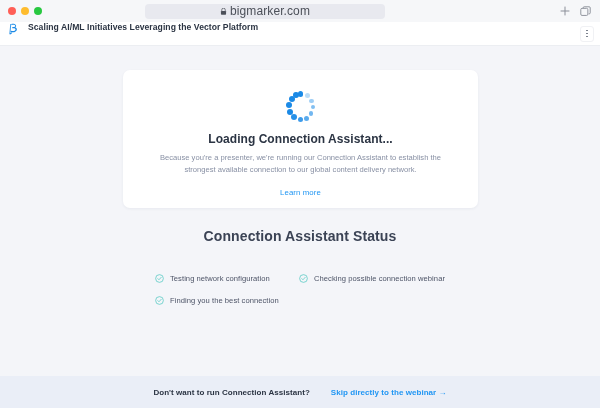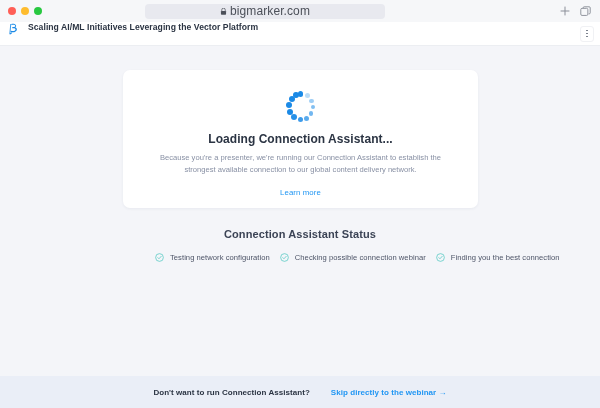--- a/index.html
+++ b/index.html
@@ -180,30 +180,30 @@
 
   
   .status-section {
     position: absolute;
     top: 182px;
     left: 0;
     right: 0;
   }
   .status-heading {
     text-align: center;
-    font-size: 11px;
+    font-size: 14px;
     font-weight: bold;
     color: #3b4355;
     letter-spacing: .1px;
   }
   .status-grid {
-    margin: 13px auto 0;
+    margin: 30px auto 0;
     width: 290px;
     display: grid;
-    grid-template-columns: 1fr 1fr 1fr 1fr;
+    grid-template-columns: 1fr 1fr;
     row-gap: 13px;
     column-gap: 10px;
   }
   .status-item {
     display: flex;
     align-items: center;
     gap: 6px;
   }
   .check-icon {
     width: 9px; height: 9px;

